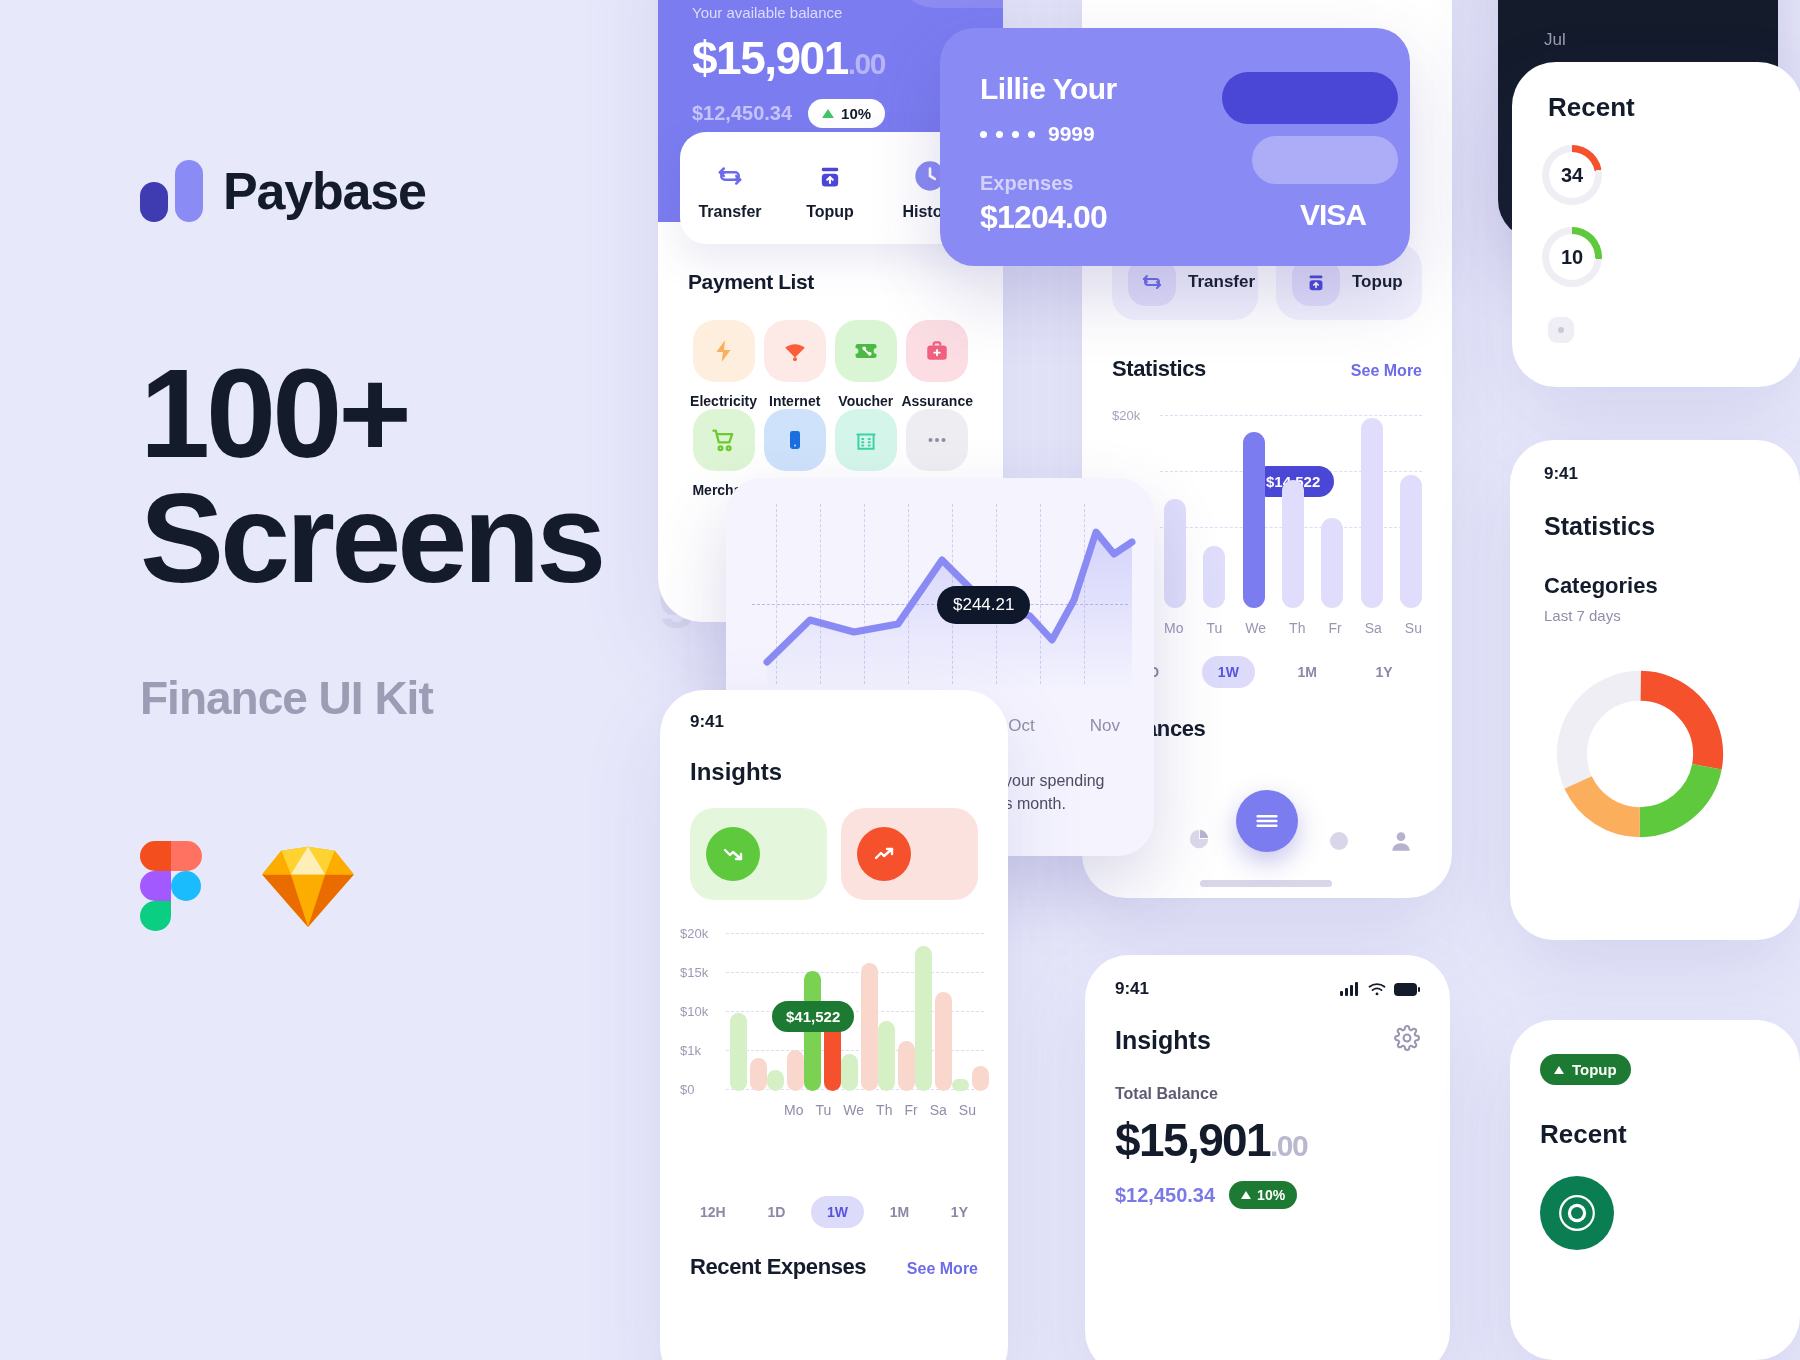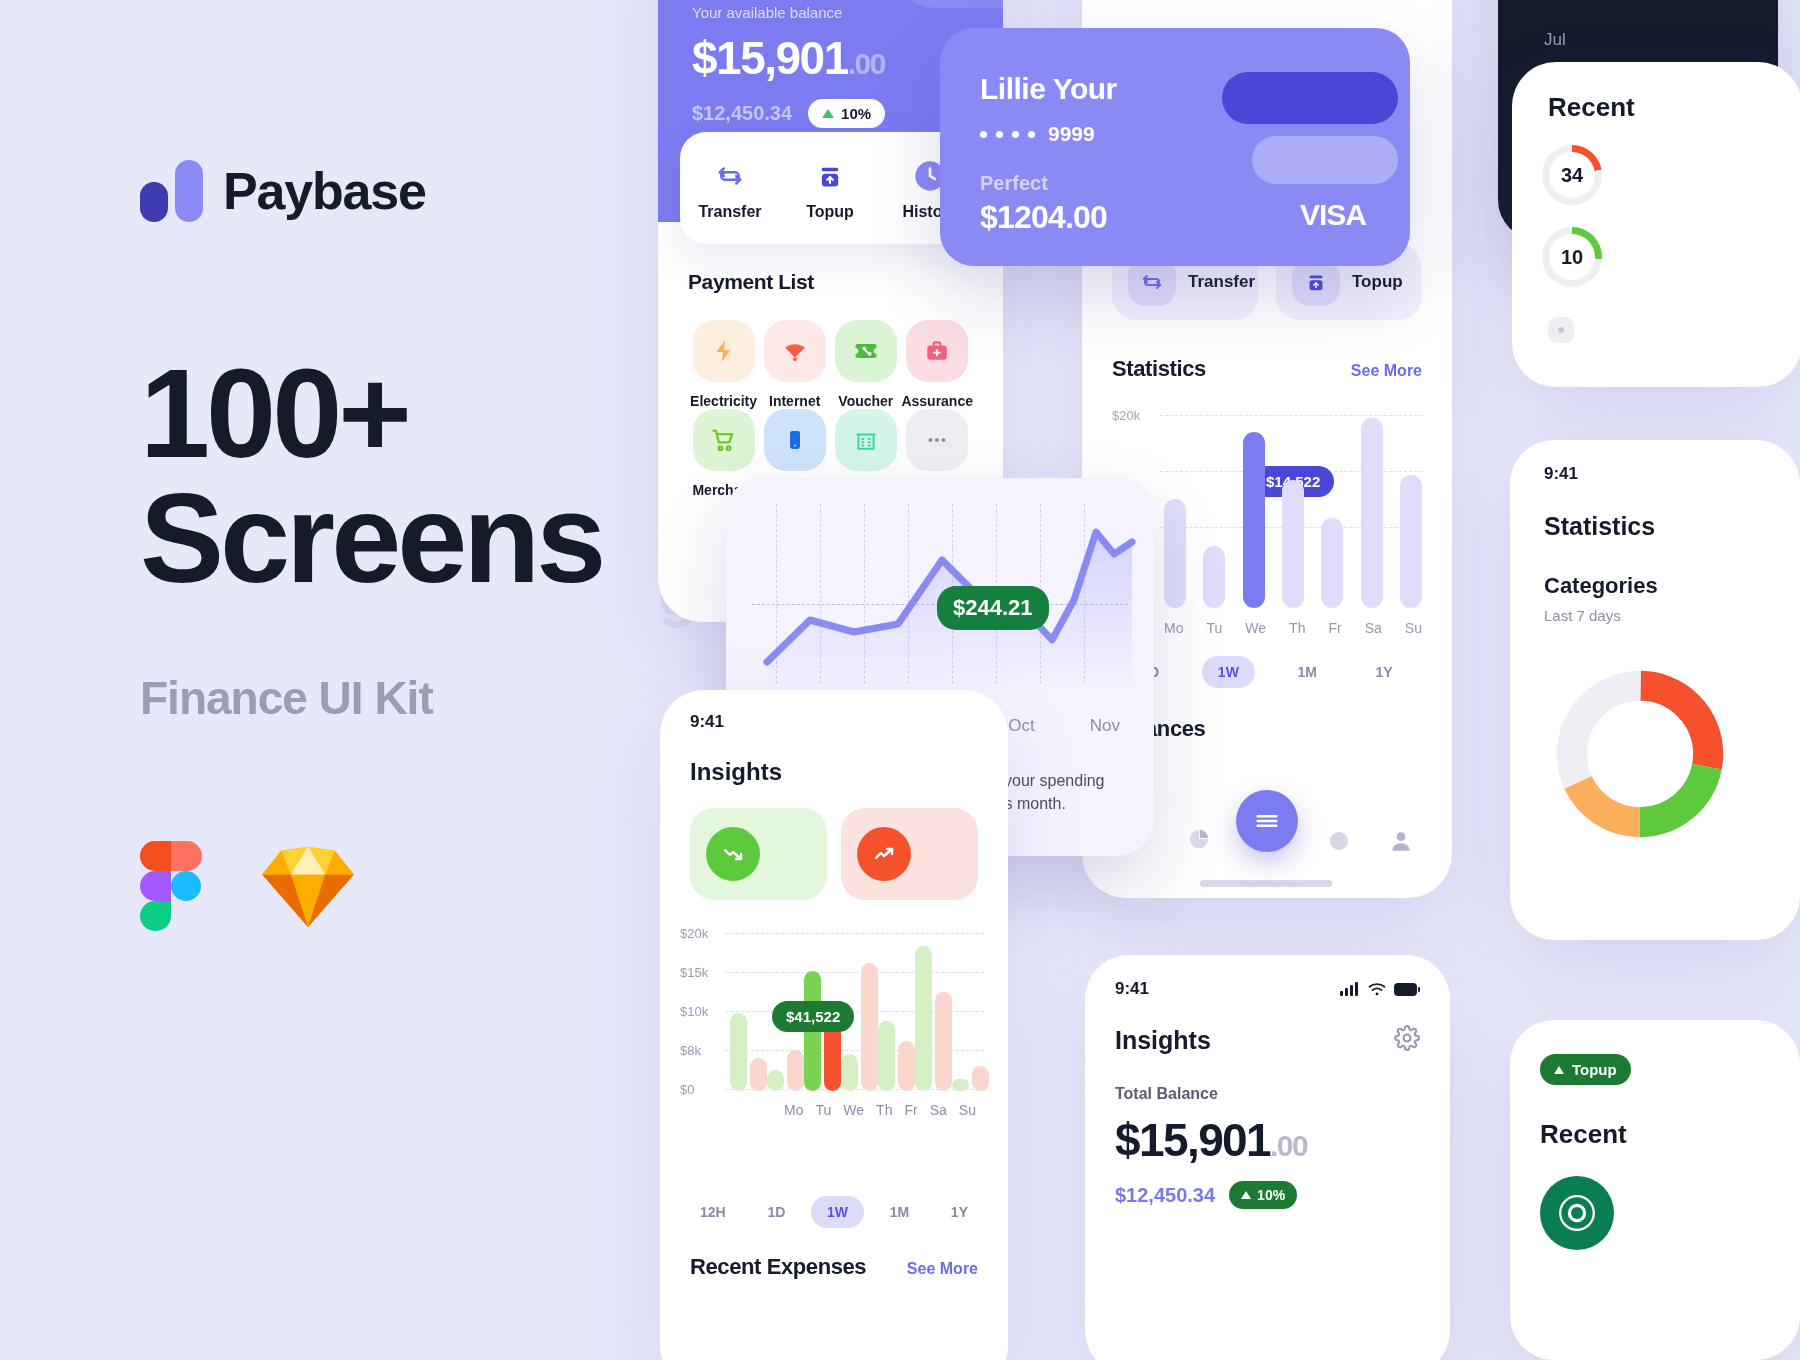--- a/index.html
+++ b/index.html
@@ -143,21 +143,21 @@
   #line-card {
     left: 726px; top: 478px; width: 428px; height: 378px;
     background: #f4f3fe; border-radius: 36px; padding: 26px 26px 0 26px;
   }
   .lc-plot { position: relative; height: 212px; }
   .lc-vline { position:absolute; top:0; bottom: 32px; border-left: 1.5px dashed #cfcdf0; }
   .lc-hline { position:absolute; left:0; right:0; border-top: 1.5px dashed #b9b6ec; }
   .lc-months { display: flex; justify-content: space-between; padding: 0 8px; }
   .lc-months span { font-size: 17px; color: #8f8ea8; font-weight: 500; }
   .lc-months span.on { color: #4a47d6; font-weight: 700; }
-  .lc-tip { position:absolute; background:#15803d; color:#fff; font-size:22px; font-weight:700;
+  .lc-tip { position:absolute; background:#0f172a; color:#fff; font-size:17px; font-weight:400;
             padding: 9px 16px; border-radius: 19px; }
   .lc-note { margin-top: 26px; display:flex; align-items:center; gap: 18px; }
   .lc-note .ic { width: 62px; height: 62px; border-radius: 50%; background:#fff;
                  display:flex; align-items:center; justify-content:center; flex: 0 0 62px;
                  box-shadow: 0 6px 18px rgba(90,86,170,.10); }
   .lc-note .tx { font-size: 16px; line-height: 1.42; color: #4d4c63; }
 
   
   #phone-three { left: 660px; top: 690px; width: 348px; height: 700px; }
   .p3-status { padding: 22px 30px 0 30px; display:flex; justify-content: space-between; align-items:center; }
@@ -498,21 +498,21 @@
     <div class="vc-name">Lillie Your</div>
     <div class="vc-num">
       <span class="vc-dots">
           <i></i>
           <i></i>
           <i></i>
           <i></i>
         </span>
       <span>9999</span>
     </div>
-    <div class="vc-bal-lbl">Perfect</div>
+    <div class="vc-bal-lbl">Expenses</div>
     <div class="vc-bal">$1204.00</div>
     <div class="vc-visa">VISA</div>
   </div>
 
   <div class="float-card" id="line-card">
     <div class="lc-plot">
       <div class="lc-vline" style="left:24px"></div>
       <div class="lc-vline" style="left:68px"></div>
       <div class="lc-vline" style="left:112px"></div>
       <div class="lc-vline" style="left:156px"></div>
@@ -573,21 +573,21 @@
               <path d="M20 12V7h-5"></path>
             </svg>
         </span>
       </div>
     </div>
 
     <div class="ins-chart">
       <div class="ins-y" style="top:0">$20k</div>
       <div class="ins-y" style="top:39px">$15k</div>
       <div class="ins-y" style="top:78px">$10k</div>
-      <div class="ins-y" style="top:117px">$8k</div>
+      <div class="ins-y" style="top:117px">$1k</div>
       <div class="ins-y" style="top:156px">$0</div>
       <div class="ins-grid" style="top:7px"></div>
       <div class="ins-grid" style="top:46px"></div>
       <div class="ins-grid" style="top:85px"></div>
       <div class="ins-grid" style="top:124px"></div>
       <div class="ins-grid" style="top:163px"></div>
 
       <div class="ins-bars" style="height:165px;bottom:85px">
         <div class="ins-grp">
           <div class="ins-bar" style="height:78px;background:#d4f0c4"></div>

